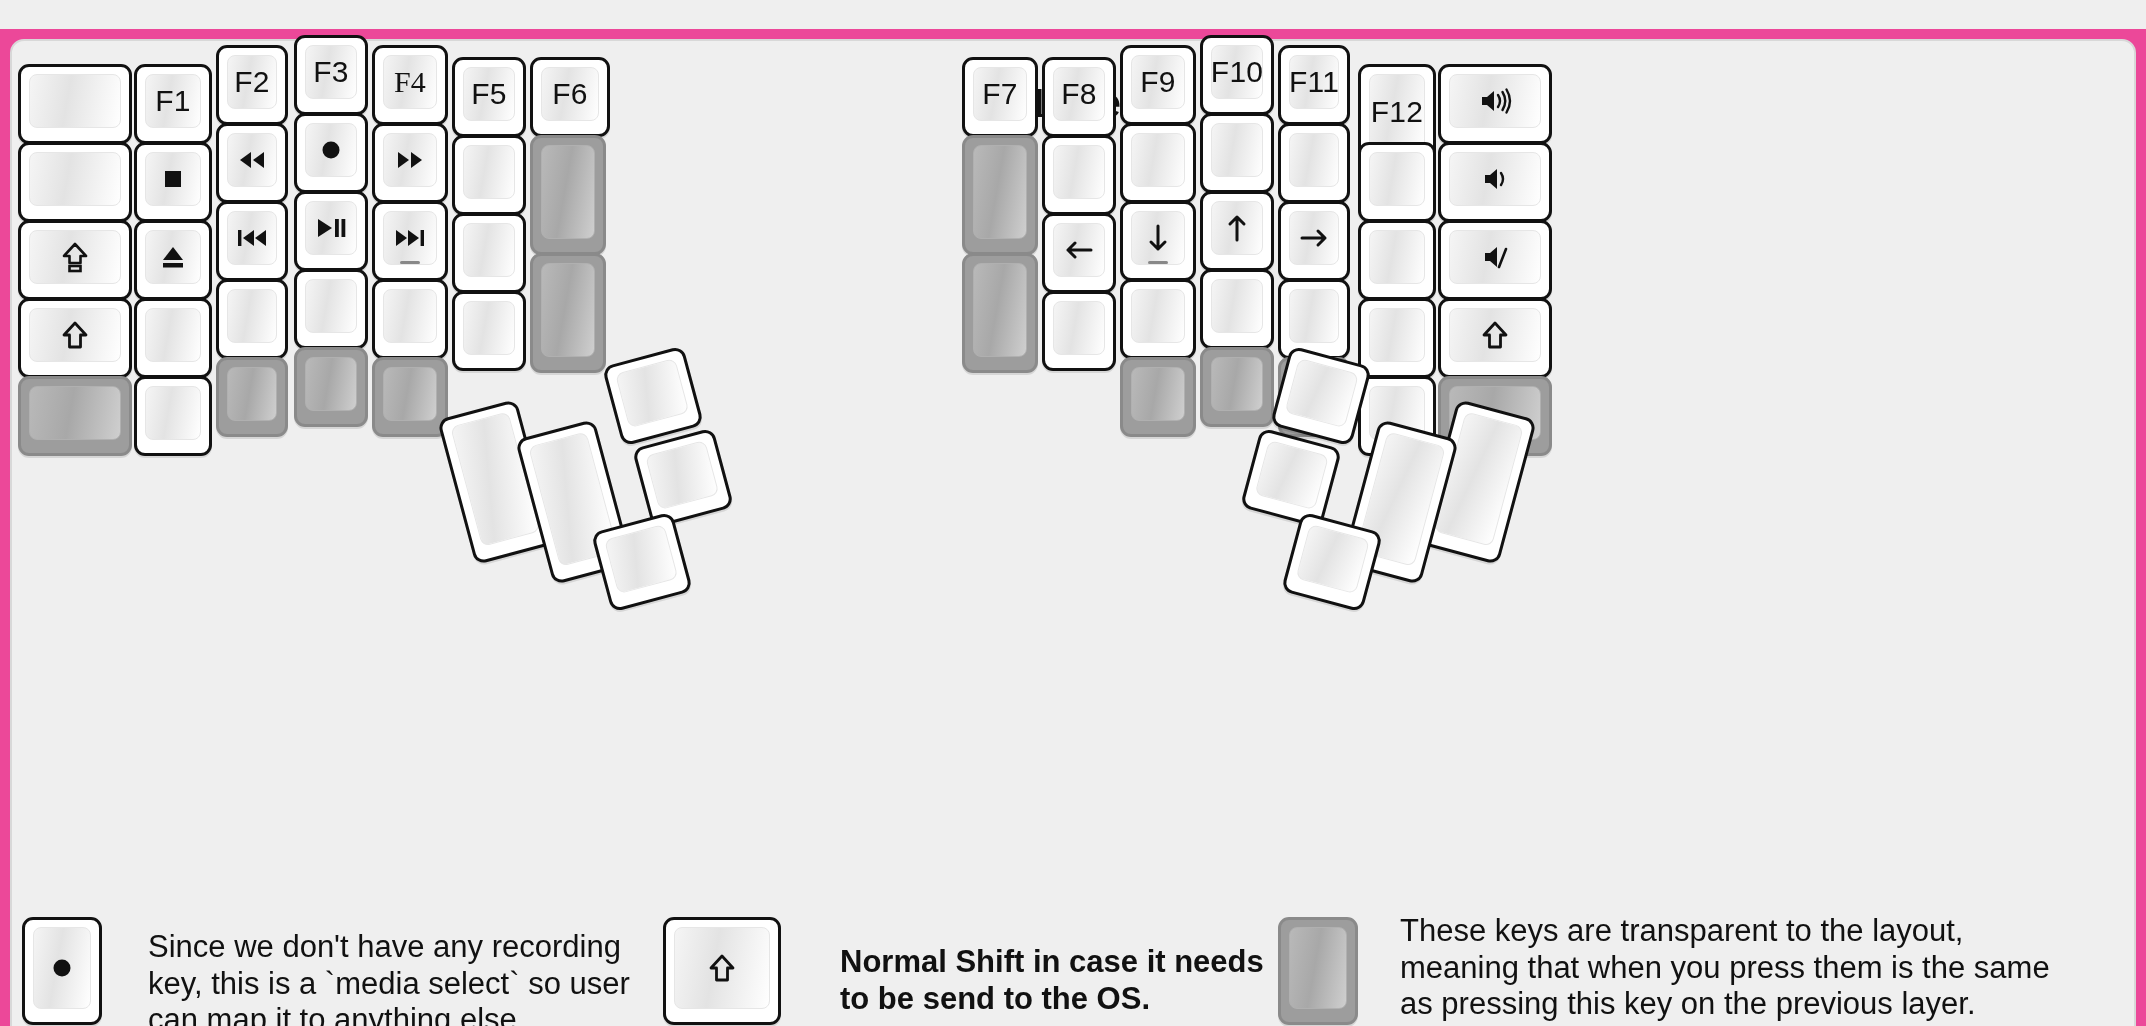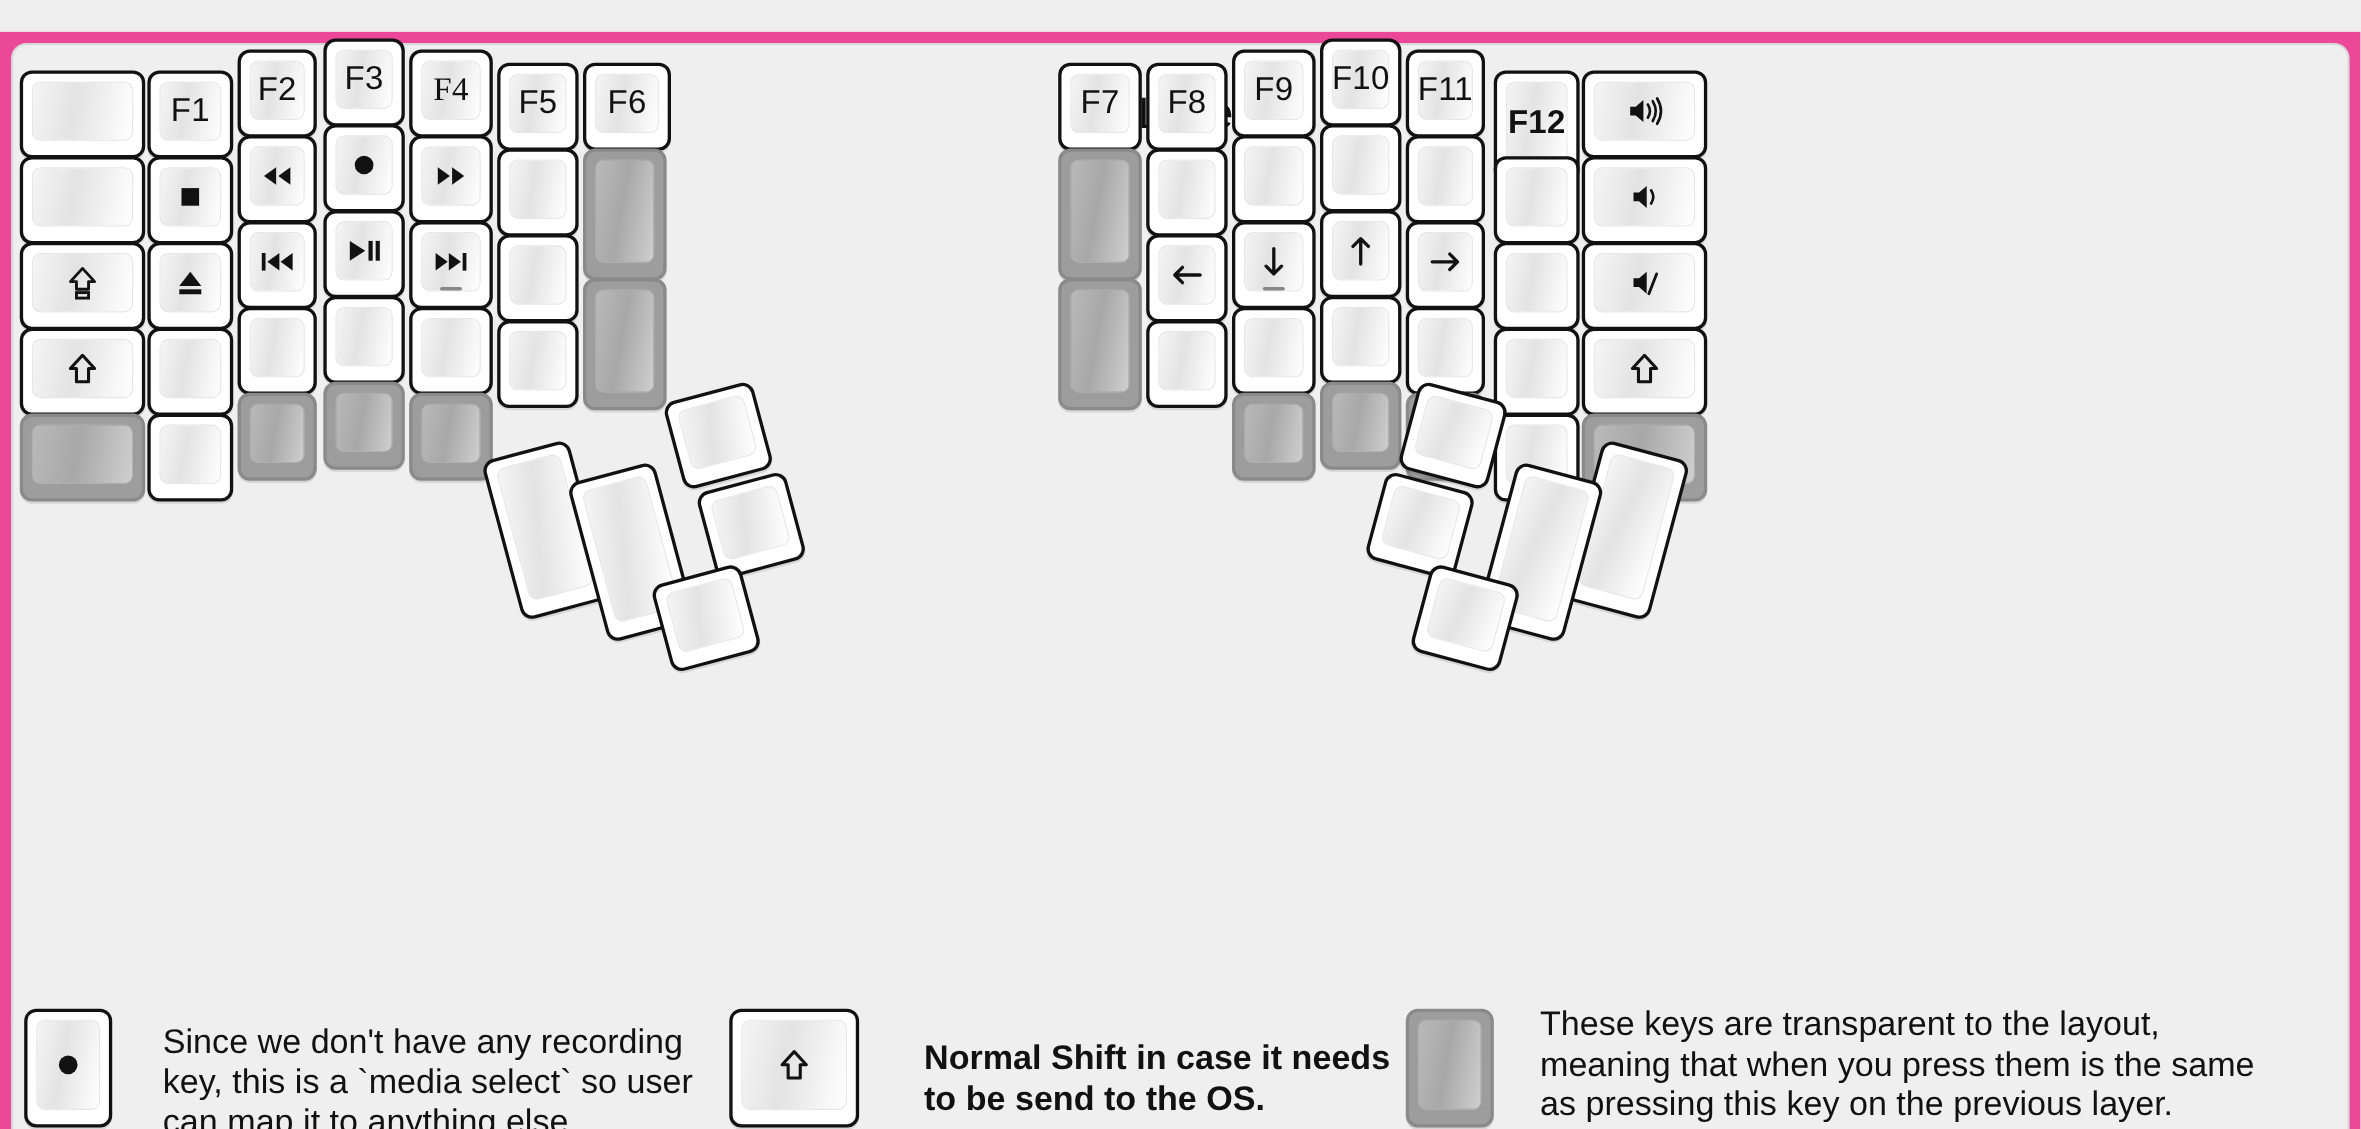--- a/index.html
+++ b/index.html
@@ -359,21 +359,21 @@
             </svg>
           </span>
         </div>
       </div>
       <div class="key" style="left: 1278px; top: 250px; width: 72px; height: 80px;">
         <div class="top"></div>
       </div>
       <div class="key trans" style="left: 1278px; top: 328px; width: 72px; height: 80px;">
         <div class="top"></div>
       </div>
-      <div class="key" style="left: 1358px; top: 35px; width: 78px; height: 102px; font-weight: bold;">
+      <div class="key" style="left: 1358px; top: 35px; width: 78px; height: 102px;">
         <div class="top">
           <span class="lbl">F12</span>
         </div>
       </div>
       <div class="key" style="left: 1358px; top: 113px; width: 78px; height: 80px;">
         <div class="top"></div>
       </div>
       <div class="key" style="left: 1358px; top: 191px; width: 78px; height: 80px;">
         <div class="top"></div>
       </div>

